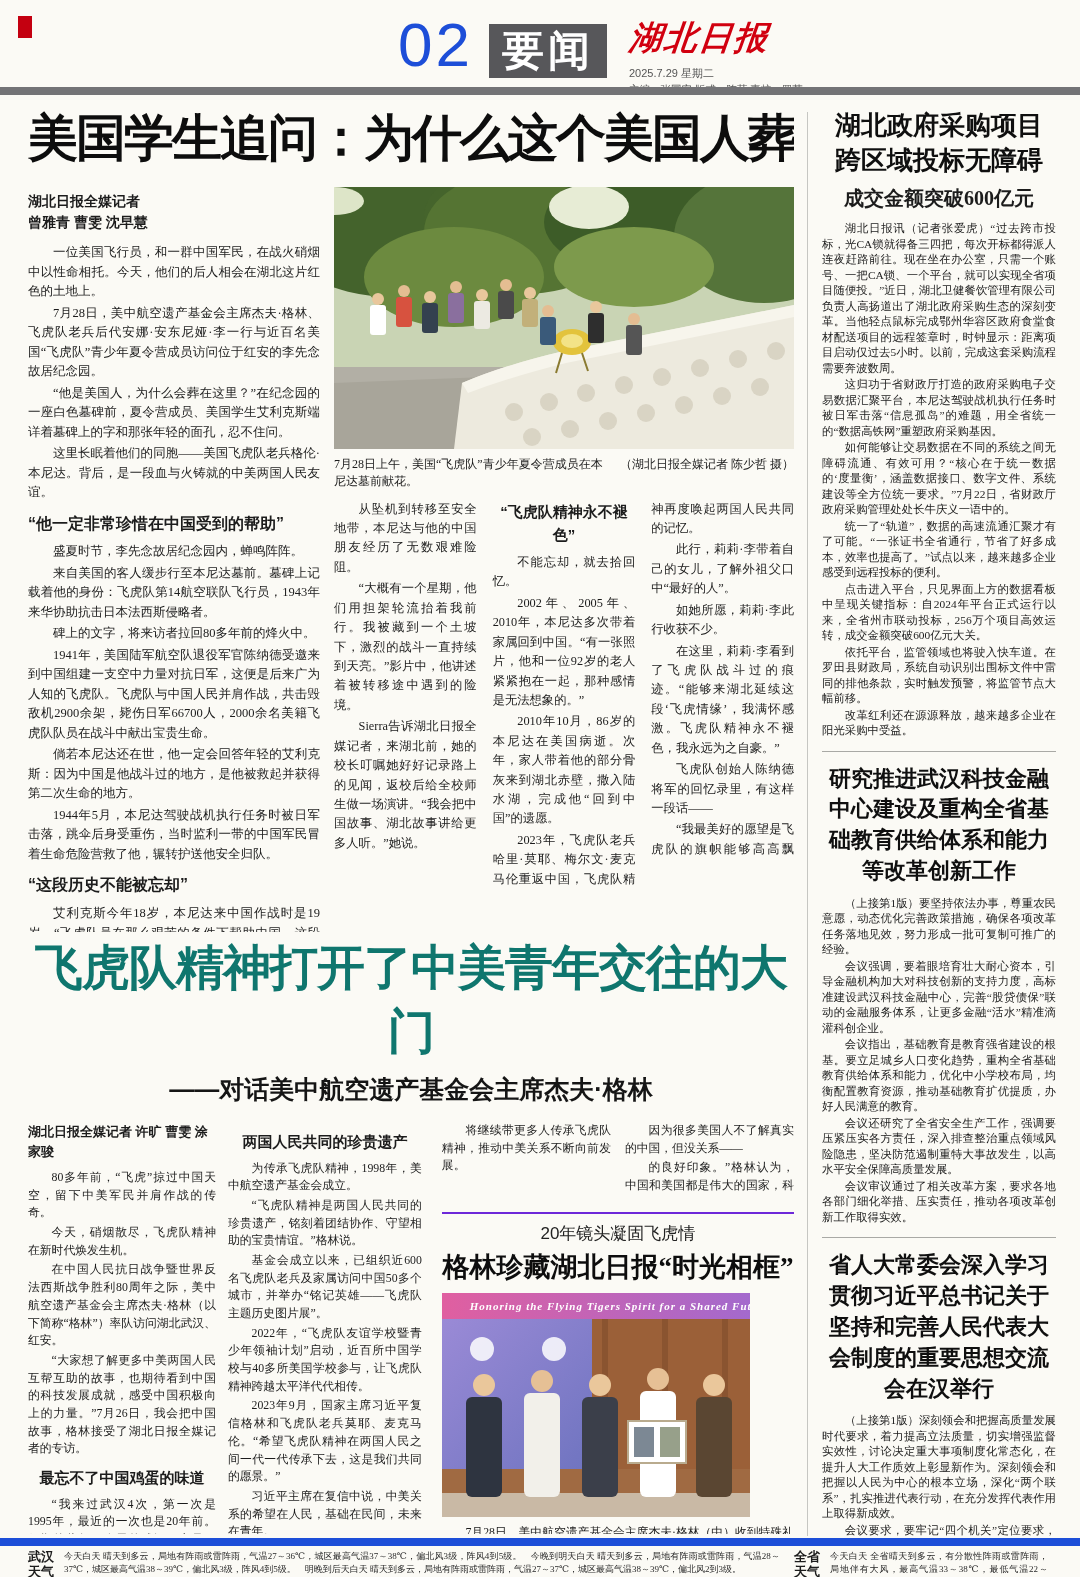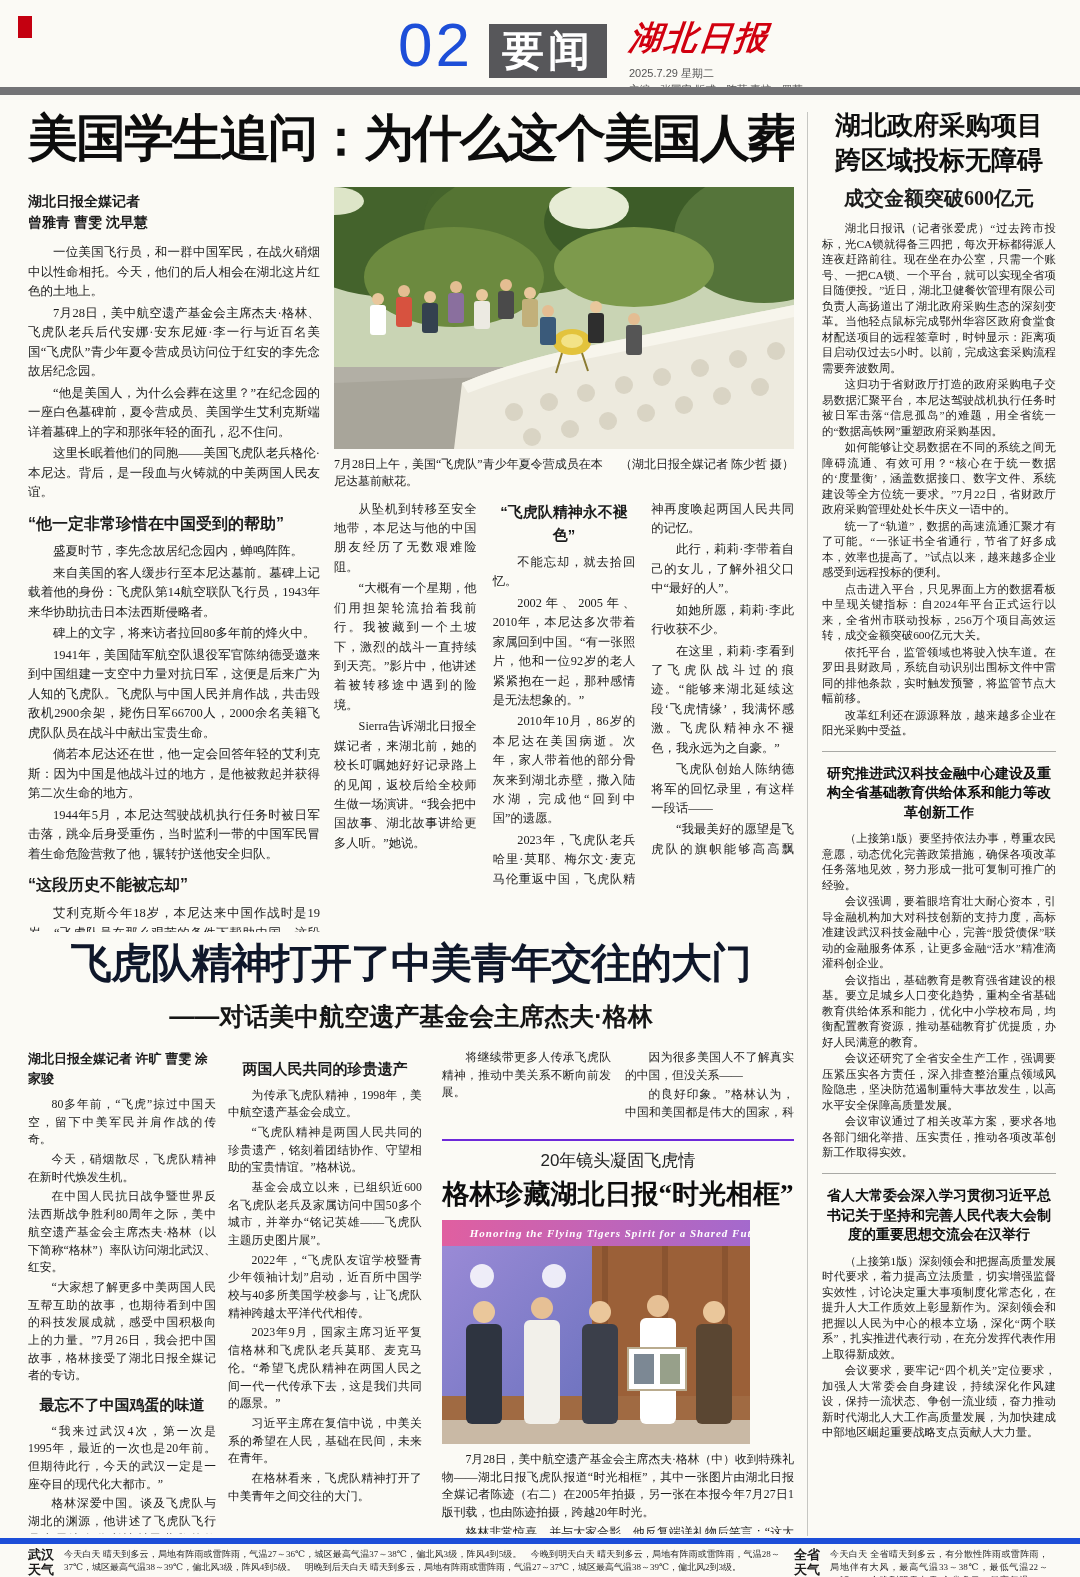--- a/index.html
+++ b/index.html
@@ -33,22 +33,22 @@
                font-family:"Liberation Sans",sans-serif;}
   .lead-right{width:460px;}
   .lead-photo{width:460px;height:262px;overflow:hidden;background:#5d7d36;}
   .photo-capline{display:flex;justify-content:space-between;font-size:12px;padding-top:7px;line-height:1.4;}
   .photo-capline .cred{white-space:nowrap;margin-left:14px;}
   .lead-cols{margin-top:10px;height:398px;overflow:hidden;column-count:3;column-gap:16px;
              font-size:12.3px;line-height:1.58;}
   .lead-cols .sub{text-align:center;font-size:15px;}
   
   .feature{position:absolute;left:28px;top:936px;width:766px;height:598px;overflow:hidden;}
-  .feat-headline{font-family:Liberation Serif, serif;font-weight:900;font-size:41px;
-                 text-align:center;letter-spacing:-1px;color:#0f172a;}
+  .feat-headline{font-family:Liberation Serif, serif;font-weight:900;font-size:48px;
+                 text-align:center;letter-spacing:-1px;color:#0f766e;}
   .feat-subtitle{font-family:"Liberation Sans",sans-serif;font-weight:700;font-size:25px;
                  text-align:center;margin-top:9px;color:#151515;}
   .feat-row{display:flex;margin-top:16px;}
   .feat-col1{width:190px;margin-right:12px;font-size:11.8px;line-height:1.5;}
   .feat-col2{width:196px;margin-right:20px;font-size:11.8px;line-height:1.5;}
   .feat-byline{font-weight:700;font-size:13px;margin-bottom:8px;font-family:"Liberation Sans",sans-serif;}
   .feat-col1 .sub,.feat-col2 .sub{text-align:center;font-size:15px;}
   .feat-right{width:356px;}
   .mini-cols{column-count:2;column-gap:14px;height:84px;overflow:hidden;font-size:11.8px;line-height:1.5;}
   .boxart{margin-top:6px;border-top:2px solid #6d28d9;padding-top:8px;}
@@ -61,23 +61,23 @@
               display:flex;align-items:center;justify-content:center;letter-spacing:1px;}
   .box-caption{font-size:11.8px;line-height:1.5;margin-top:7px;}
   
   .vrule{position:absolute;left:807px;top:112px;width:1px;height:1424px;background:#c6c6c2;}
   .sidebar{position:absolute;left:822px;top:108px;width:234px;height:1430px;overflow:hidden;}
   .sb-title1{font-weight:800;font-size:26px;line-height:1.35;text-align:center;color:#0f0f0f;}
   .sb-subtitle{font-weight:600;font-size:20px;text-align:center;margin:7px 0 9px 0;}
   .sb-body{font-size:11.4px;line-height:1.36;}
   .sb-body .para{margin-bottom:1px;}
   .sb-hr{border:none;border-top:1px solid #a9a9a5;margin:12px 0;}
-  .sb-title2{font-weight:800;font-size:14px;line-height:1.4;text-align:center;margin-bottom:9px;color:#0f0f0f;}
-  
-  .footer{position:absolute;left:0;top:1538px;width:1080px;height:39px;border-top:6px solid #1d4ed8;
+  .sb-title2{font-weight:800;font-size:22px;line-height:1.4;text-align:center;margin-bottom:9px;color:#0f0f0f;}
+  
+  .footer{position:absolute;left:0;top:1538px;width:1080px;height:39px;border-top:8px solid #1d4ed8;
           background:#fbfaf5;display:flex;align-items:flex-start;padding-top:4px;box-sizing:border-box;}
   .wx-label{width:28px;margin-left:28px;font-family:"Liberation Sans",sans-serif;font-weight:800;
             font-size:13px;line-height:1.15;word-break:break-all;}
   .wx-text{width:716px;margin-left:8px;font-size:9px;line-height:1.45;color:#2a2a2a;text-align:justify;}
   .wx-text2{width:218px;margin-left:8px;font-size:9px;line-height:1.45;color:#2a2a2a;text-align:justify;}
 </style>
 </head>
 <body>
 
 <div class="page">

